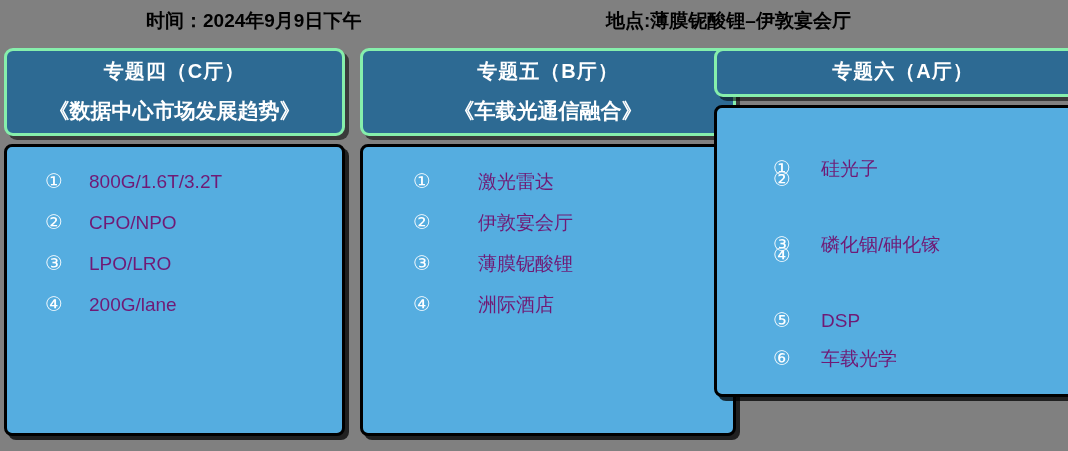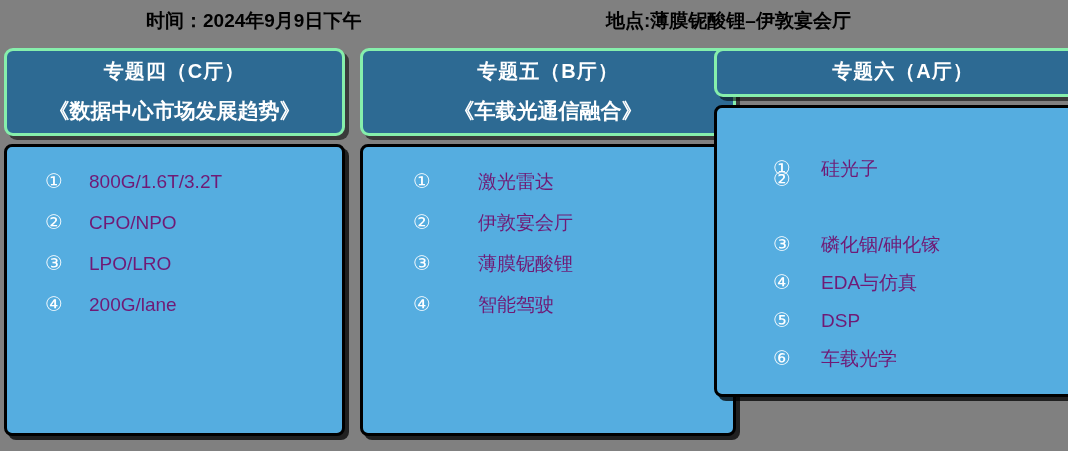--- a/index.html
+++ b/index.html
@@ -163,21 +163,21 @@
       <div class="item">
         <span class="item-num">②</span>
         <span class="item-label">伊敦宴会厅</span>
       </div>
       <div class="item">
         <span class="item-num">③</span>
         <span class="item-label">薄膜铌酸锂</span>
       </div>
       <div class="item">
         <span class="item-num">④</span>
-        <span class="item-label">智能驾驶</span>
+        <span class="item-label">洲际酒店</span>
       </div>
     </div>
   </div>
 
   <div class="panel panel-3">
     <div class="panel-head">
       <div class="line line-1">专题六（A厅）</div>
     </div>
     <div class="panel-body">
       <div class="item">
@@ -186,21 +186,20 @@
       </div>
       <div class="item">
         <span class="item-num">②</span>
       </div>
       <div class="item">
         <span class="item-num">③</span>
         <span class="item-label">磷化铟/砷化镓</span>
       </div>
       <div class="item">
         <span class="item-num">④</span>
-        <span class="item-label">EDA与仿真</span>
       </div>
       <div class="item">
         <span class="item-num">⑤</span>
         <span class="item-label">DSP</span>
       </div>
       <div class="item">
         <span class="item-num">⑥</span>
         <span class="item-label">车载光学</span>
       </div>
     </div>

